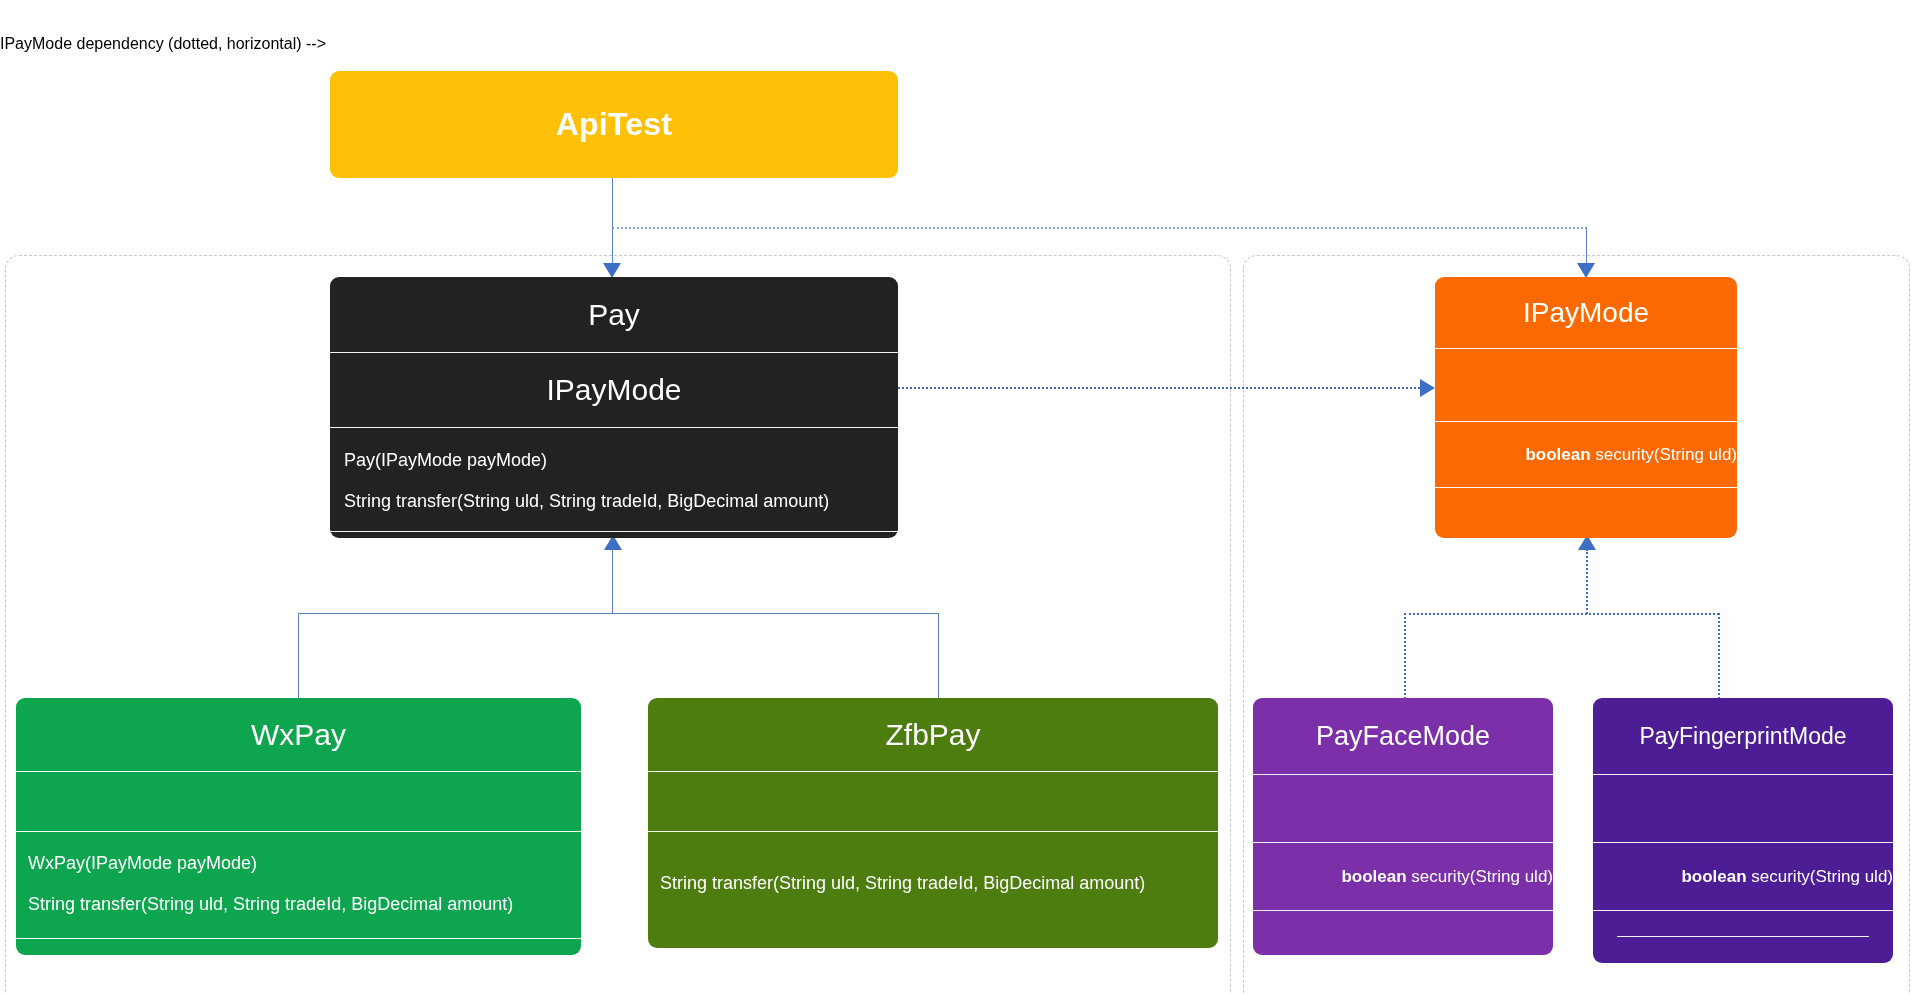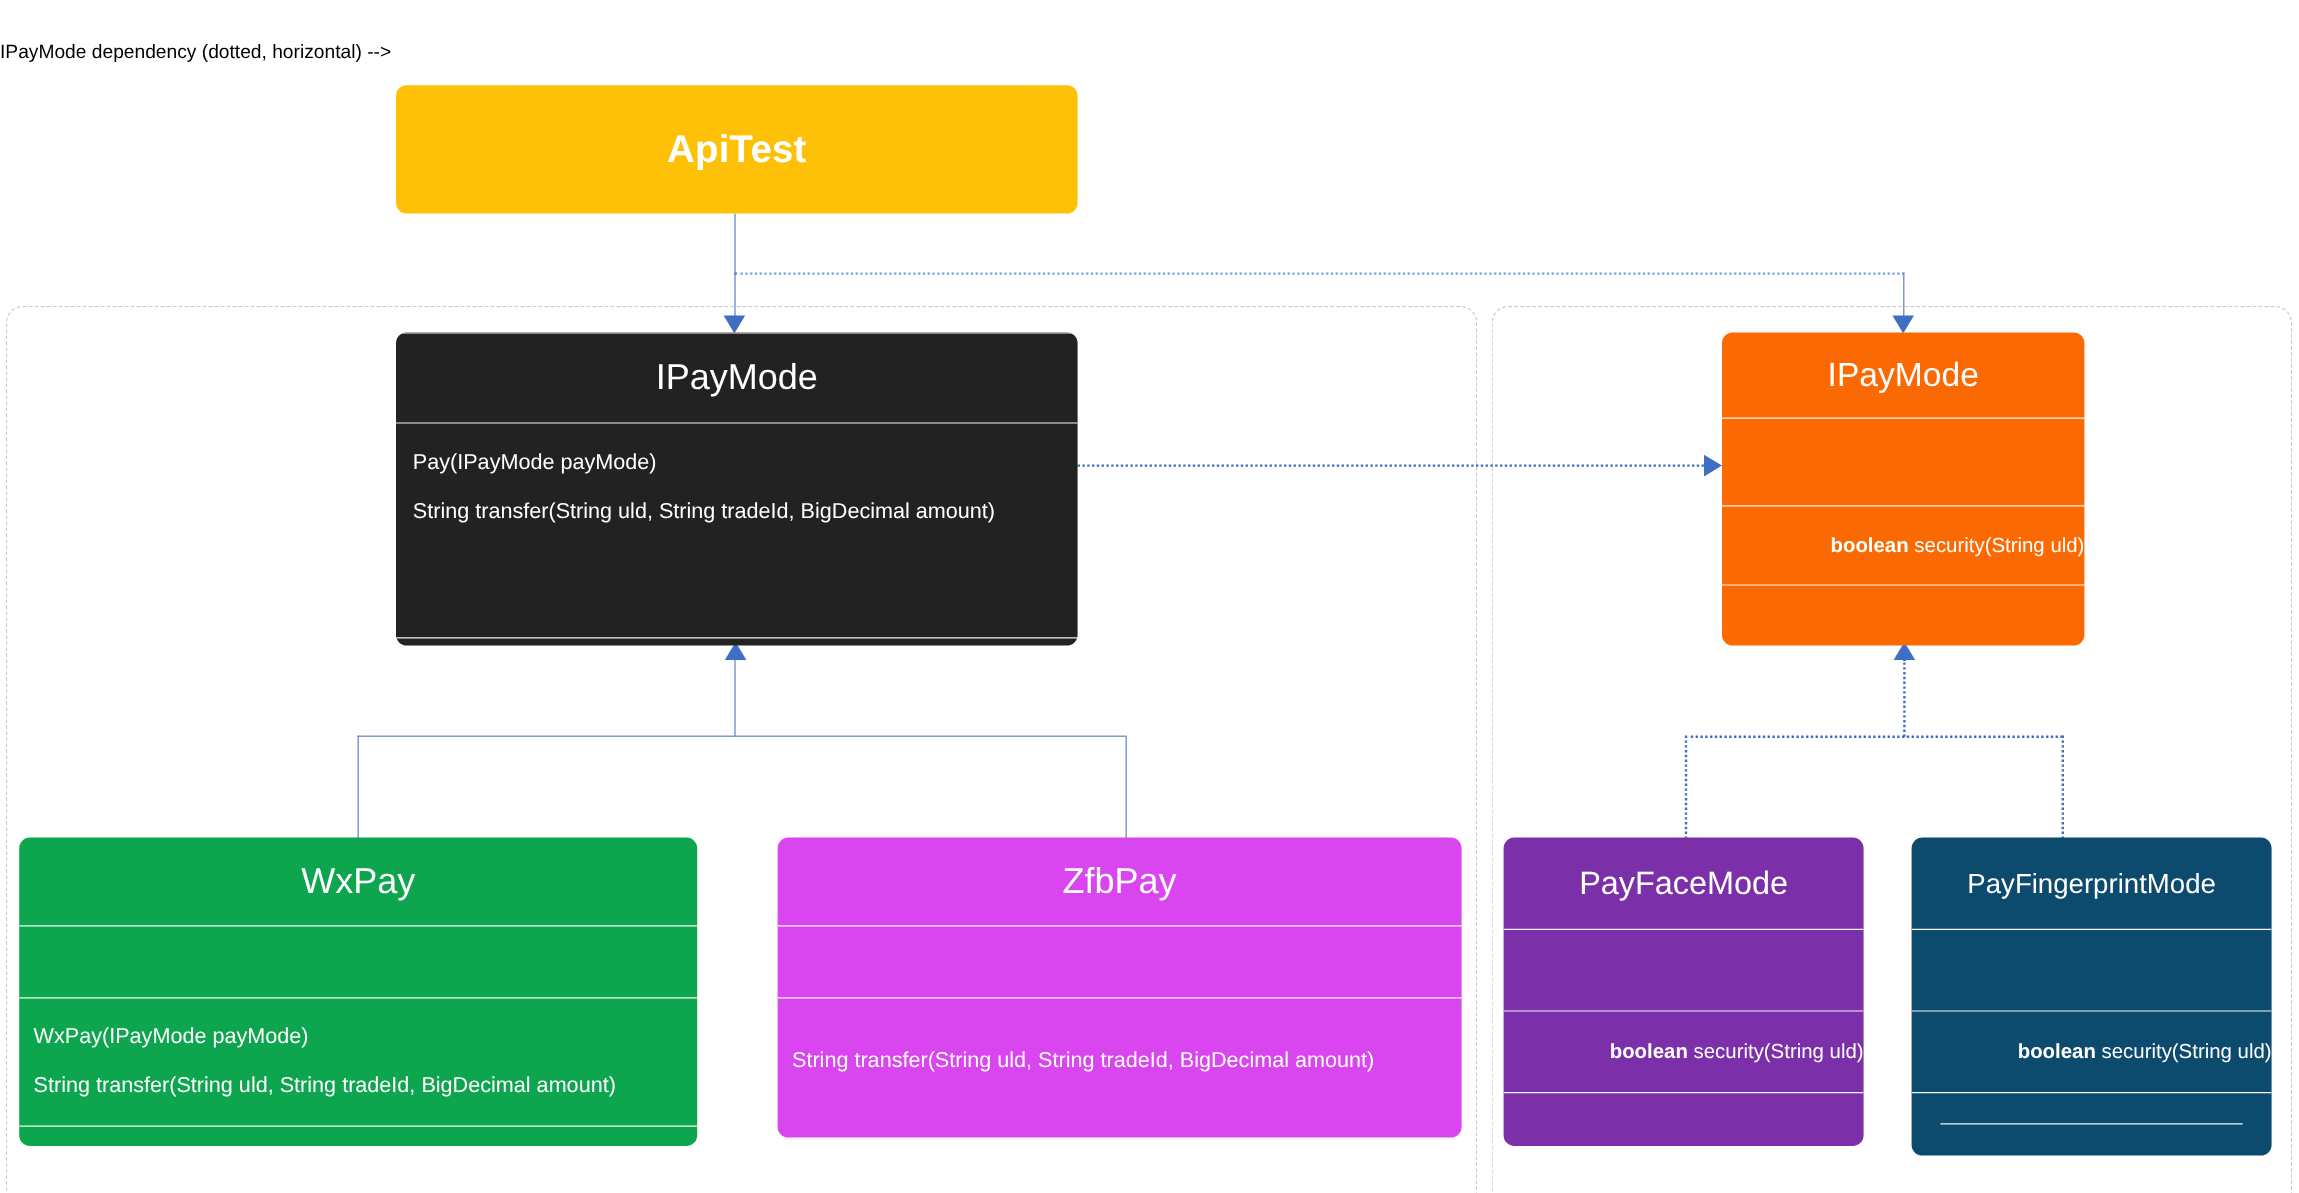--- a/index.html
+++ b/index.html
@@ -144,20 +144,21 @@
   <div class="ln v-dot" style="left:1404px; top:578px; height:86px;"></div>
   <div class="ln v-dot" style="left:1718px; top:578px; height:86px;"></div>
 
   
   <div class="klass" style="left:330px; top:36px; width:568px; height:107px; background:#FFC107;">
     <div class="title bold" style="height:107px; font-size:32px; letter-spacing:0.2px;">ApiTest</div>
   </div>
 
   
   <div class="klass" style="left:330px; top:242px; width:568px; height:261px; background:#222222;">
+    <div class="title" style="height:75px; font-size:30px;">Pay</div>
     <div class="sect sep attr-center" style="height:75px; font-size:30px;">IPayMode</div>
     <div class="sect sep rows" style="height:107px; padding:0 14px; gap:20px;">
       <div class="row" style="font-size:18px;">Pay(IPayMode payMode)</div>
       <div class="row" style="font-size:18px;">String transfer(String uld, String tradeId, BigDecimal amount)</div>
     </div>
     <div class="footer-line" style="left:0; right:0; top:254px;"></div>
   </div>
 
   
   <div class="klass" style="left:1435px; top:242px; width:302px; height:261px; background:#FB6A02;">
@@ -176,42 +177,42 @@
     <div class="title" style="height:73px; font-size:30px;">WxPay</div>
     <div class="sect sep" style="height:60px;"></div>
     <div class="sect sep rows" style="height:104px; padding:0 12px; gap:20px;">
       <div class="row" style="font-size:18px;">WxPay(IPayMode payMode)</div>
       <div class="row" style="font-size:18px;">String transfer(String uld, String tradeId, BigDecimal amount)</div>
     </div>
     <div class="footer-line" style="left:0; right:0; top:240px;"></div>
   </div>
 
   
-  <div class="klass" style="left:648px; top:663px; width:570px; height:250px; background:#d946ef;">
+  <div class="klass" style="left:648px; top:663px; width:570px; height:250px; background:#4d7c0f;">
     <div class="title" style="height:73px; font-size:30px;">ZfbPay</div>
     <div class="sect sep" style="height:60px;"></div>
     <div class="sect sep rows" style="height:104px; padding:0 12px; gap:20px;">
       <div class="row" style="font-size:18px;">String transfer(String uld, String tradeId, BigDecimal amount)</div>
     </div>
   </div>
 
   
   <div class="klass" style="left:1253px; top:663px; width:300px; height:257px; background:#7B2FA8;">
     <div class="title" style="height:76px; font-size:27px;">PayFaceMode</div>
     <div class="sect sep" style="height:68px;"></div>
     <div class="sect sep rows" style="height:68px;">
       <div class="row center" style="font-size:17px;">
         <b>boolean</b><span> security(String uld)</span>
       </div>
     </div>
     <div class="sect sep" style="height:45px;"></div>
   </div>
 
   
-  <div class="klass" style="left:1593px; top:663px; width:300px; height:265px; background:#0c4a6e;">
+  <div class="klass" style="left:1593px; top:663px; width:300px; height:265px; background:#4c1d95;">
     <div class="title" style="height:76px; font-size:23px;">PayFingerprintMode</div>
     <div class="sect sep" style="height:68px;"></div>
     <div class="sect sep rows" style="height:68px;">
       <div class="row center" style="font-size:17px;">
         <b>boolean</b><span> security(String uld)</span>
       </div>
     </div>
     <div class="sect sep" style="height:53px;"></div>
     <div class="footer-line" style="left:24px; right:24px; top:238px;"></div>
   </div>

